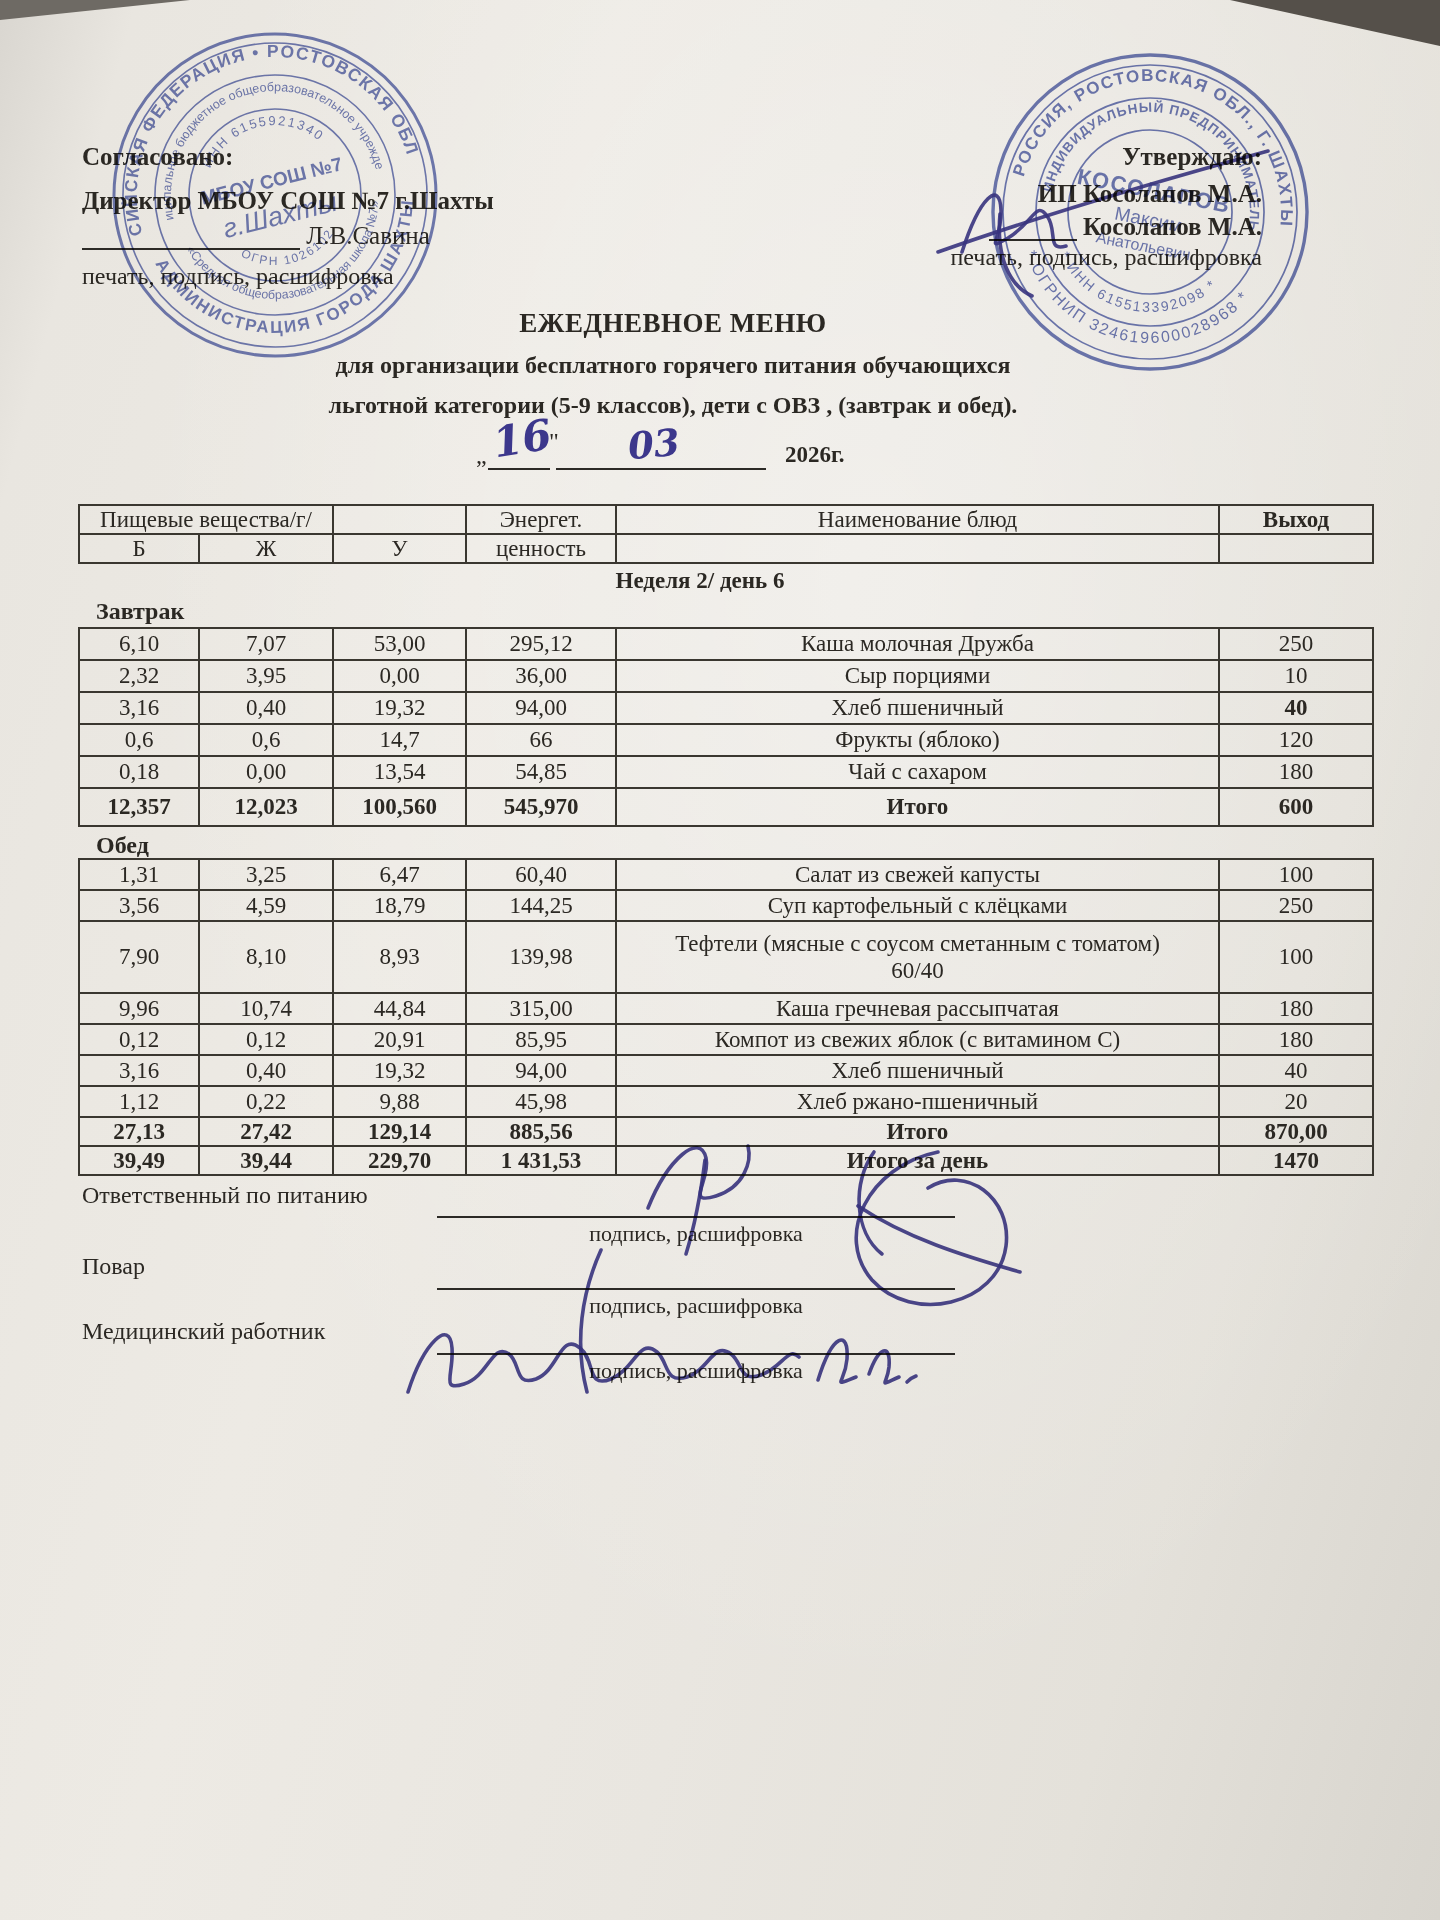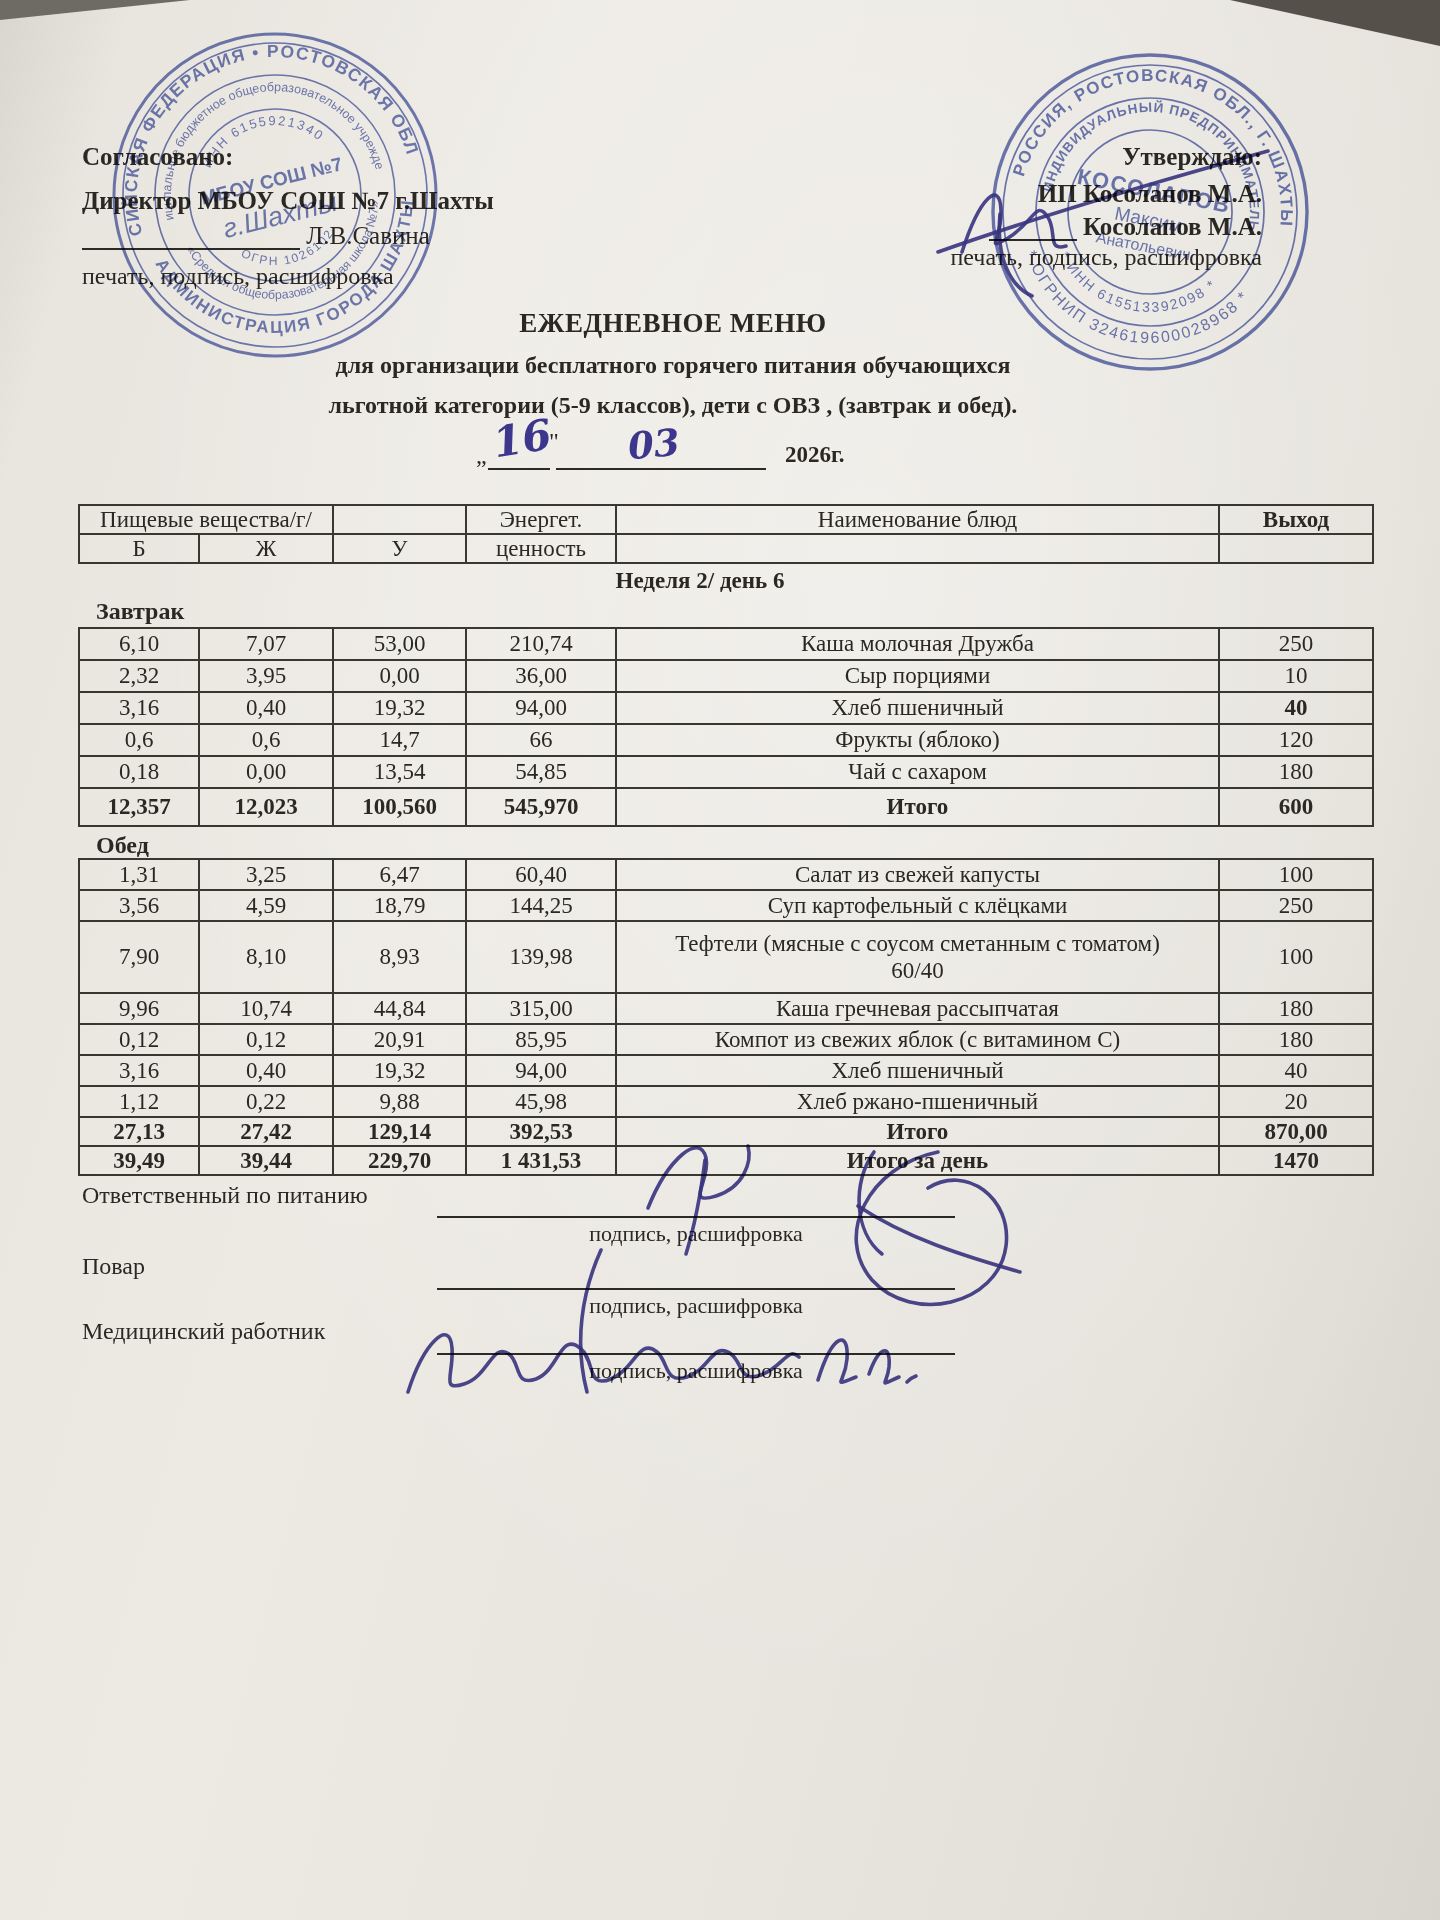--- a/index.html
+++ b/index.html
@@ -149,21 +149,21 @@
       <col style="width:133px">
       <col style="width:150px">
       <col style="width:603px">
       <col style="width:154px">
     </colgroup>
   <tbody>
       <tr class="trow-32">
     <td>6,10</td>
     <td>7,07</td>
     <td>53,00</td>
-    <td>210,74</td>
+    <td>295,12</td>
     <td class="dish">Каша молочная Дружба</td>
     <td>250</td>
   </tr>
   <tr class="trow-32">
     <td>2,32</td>
     <td>3,95</td>
     <td>0,00</td>
     <td>36,00</td>
     <td class="dish">Сыр порциями</td>
     <td>10</td>
@@ -269,21 +269,21 @@
     <td>0,22</td>
     <td>9,88</td>
     <td>45,98</td>
     <td class="dish">Хлеб ржано-пшеничный</td>
     <td>20</td>
   </tr>
   <tr class="trow-34 b">
     <td>27,13</td>
     <td>27,42</td>
     <td>129,14</td>
-    <td>392,53</td>
+    <td>885,56</td>
     <td class="dish">Итого</td>
     <td>870,00</td>
   </tr>
   <tr class="trow-34 b">
     <td>39,49</td>
     <td>39,44</td>
     <td>229,70</td>
     <td>1 431,53</td>
     <td class="dish">Итого за день</td>
     <td>1470</td>

